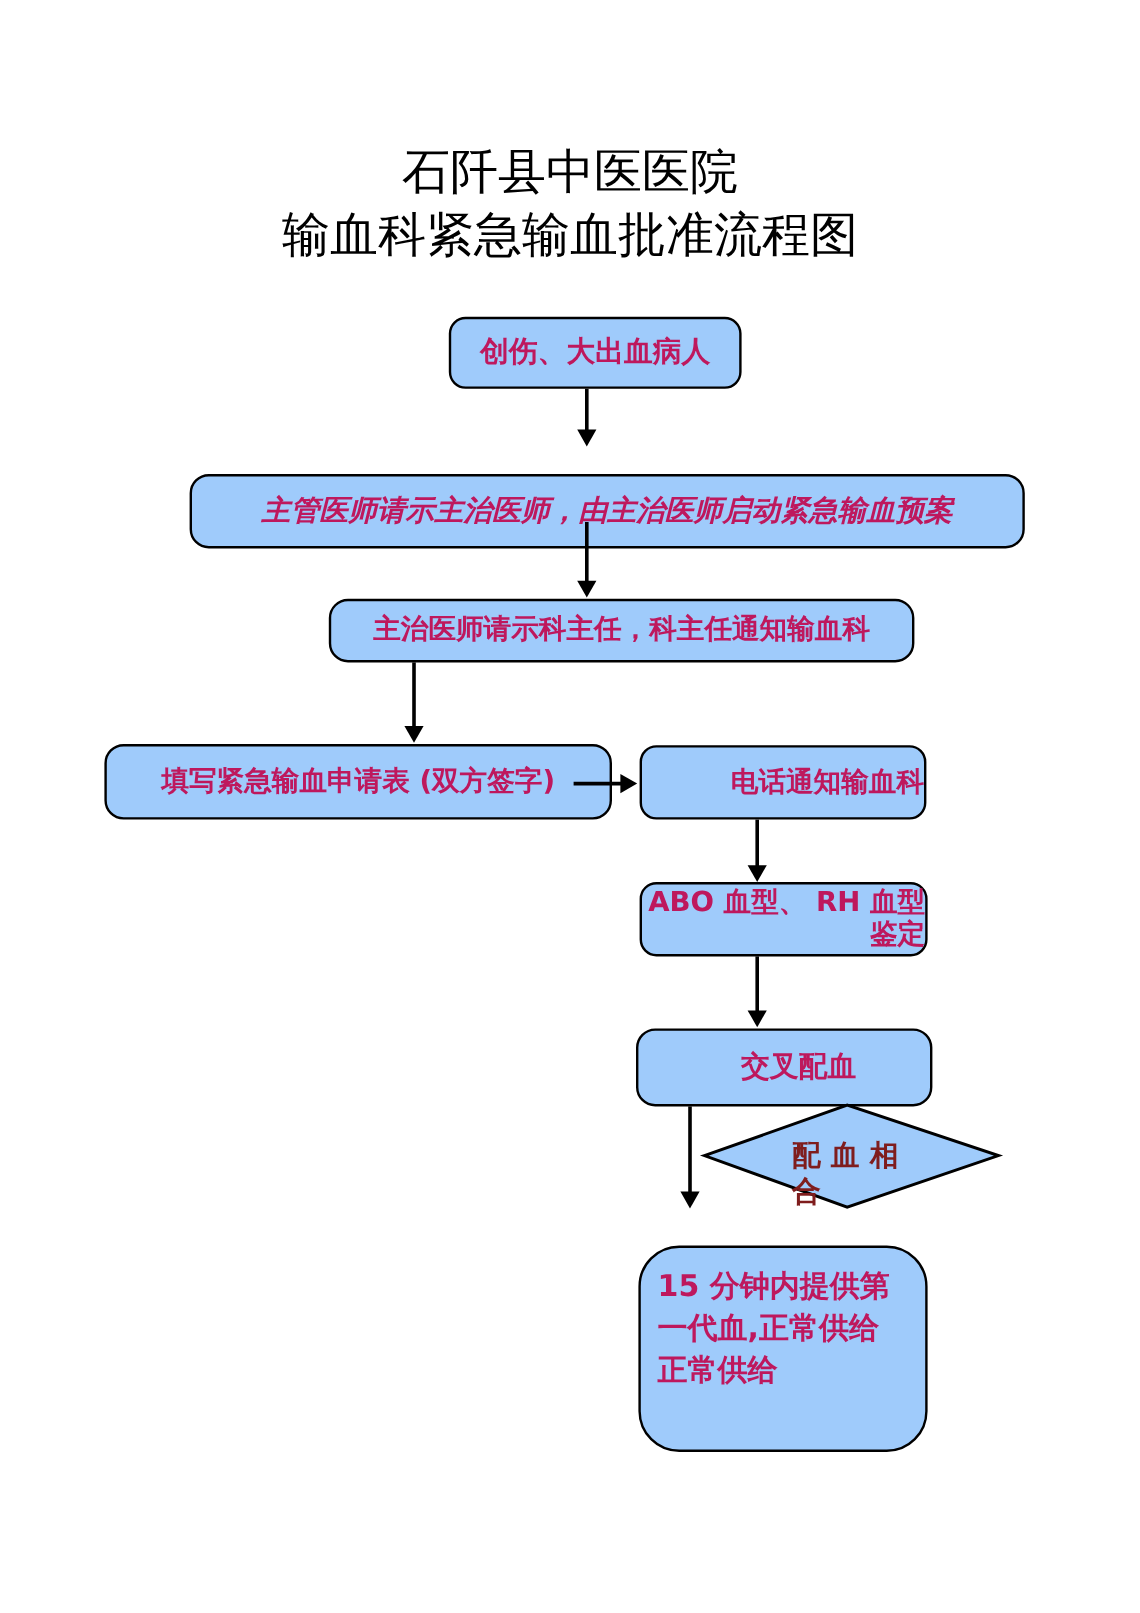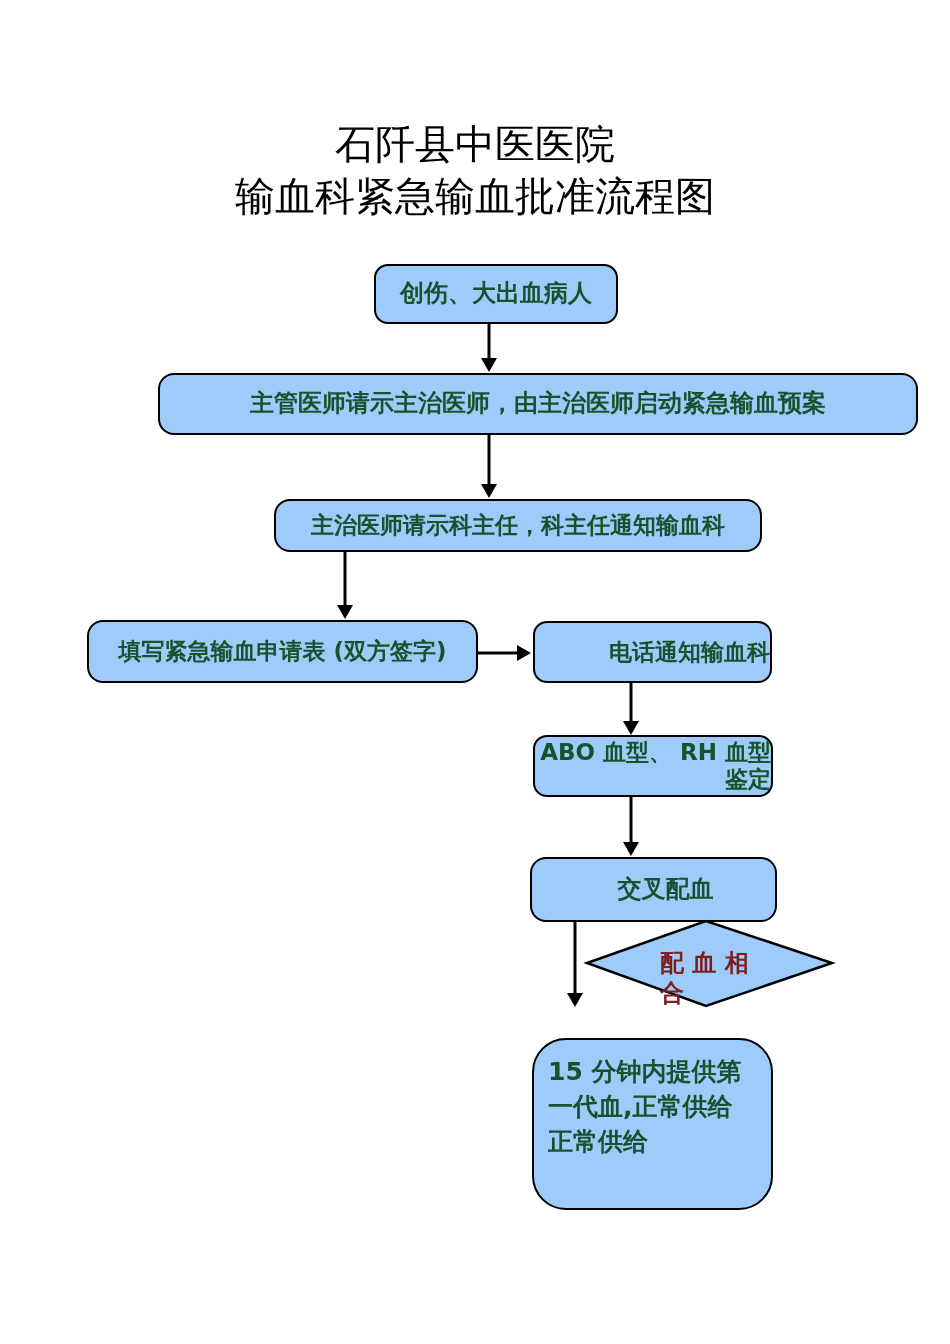--- a/index.html
+++ b/index.html
@@ -27,36 +27,36 @@
     font-weight: normal;
     font-size: 40px;
     line-height: 52px;
     color: #000000;
   }
   .node {
     position: absolute;
     box-sizing: border-box;
     background: #9FCBFB;
     border: 2.5px solid #000000;
-    color: #14532d;
+    color: #be185d;
     font-weight: bold;
     font-size: 24px;
     display: flex;
     flex-direction: column;
     justify-content: center;
     align-items: center;
     text-align: center;
     line-height: 1.15;
   }
   .node .ln { white-space: nowrap; }
 
   #n-patient   { left: 374px; top: 264px; width: 244px; height: 60px; border-radius: 14px; }
-  #n-plan      { left: 158px; top: 373px; width: 760px; height: 62px; border-radius: 16px; }
+  #n-plan      { left: 158px; top: 395px; width: 696px; height: 62px; border-radius: 16px; font-style: italic; }
   #n-director  { left: 274px; top: 499px; width: 488px; height: 53px; border-radius: 16px; font-size: 23px; }
-  #n-form      { left:  87px; top: 620px; width: 391px; height: 63px; border-radius: 16px; font-size: 23px; }
+  #n-form      { left:  87px; top: 620px; width: 423px; height: 63px; border-radius: 16px; font-size: 23px; }
   #n-phone     { left: 533px; top: 621px; width: 239px; height: 62px; border-radius: 14px;
                  align-items: flex-end; text-align: left; font-size: 23px; }
   #n-typing    { left: 533px; top: 735px; width: 240px; height: 62px; border-radius: 14px;
                  align-items: flex-end; text-align: left; padding-left: 12px; font-size: 23px; line-height: 27px; }
   #n-cross     { left: 530px; top: 857px; width: 247px; height: 65px; border-radius: 16px; padding-left: 24px; }
   #n-supply    { left: 532px; top: 1010px; width: 241px; height: 172px; border-radius: 34px;
                  justify-content: flex-start; align-items: flex-start; text-align: left;
                  padding: 14px 8px 0 14px; font-size: 25px; line-height: 35px; margin-top: 28px; }
 
   .overlay {

